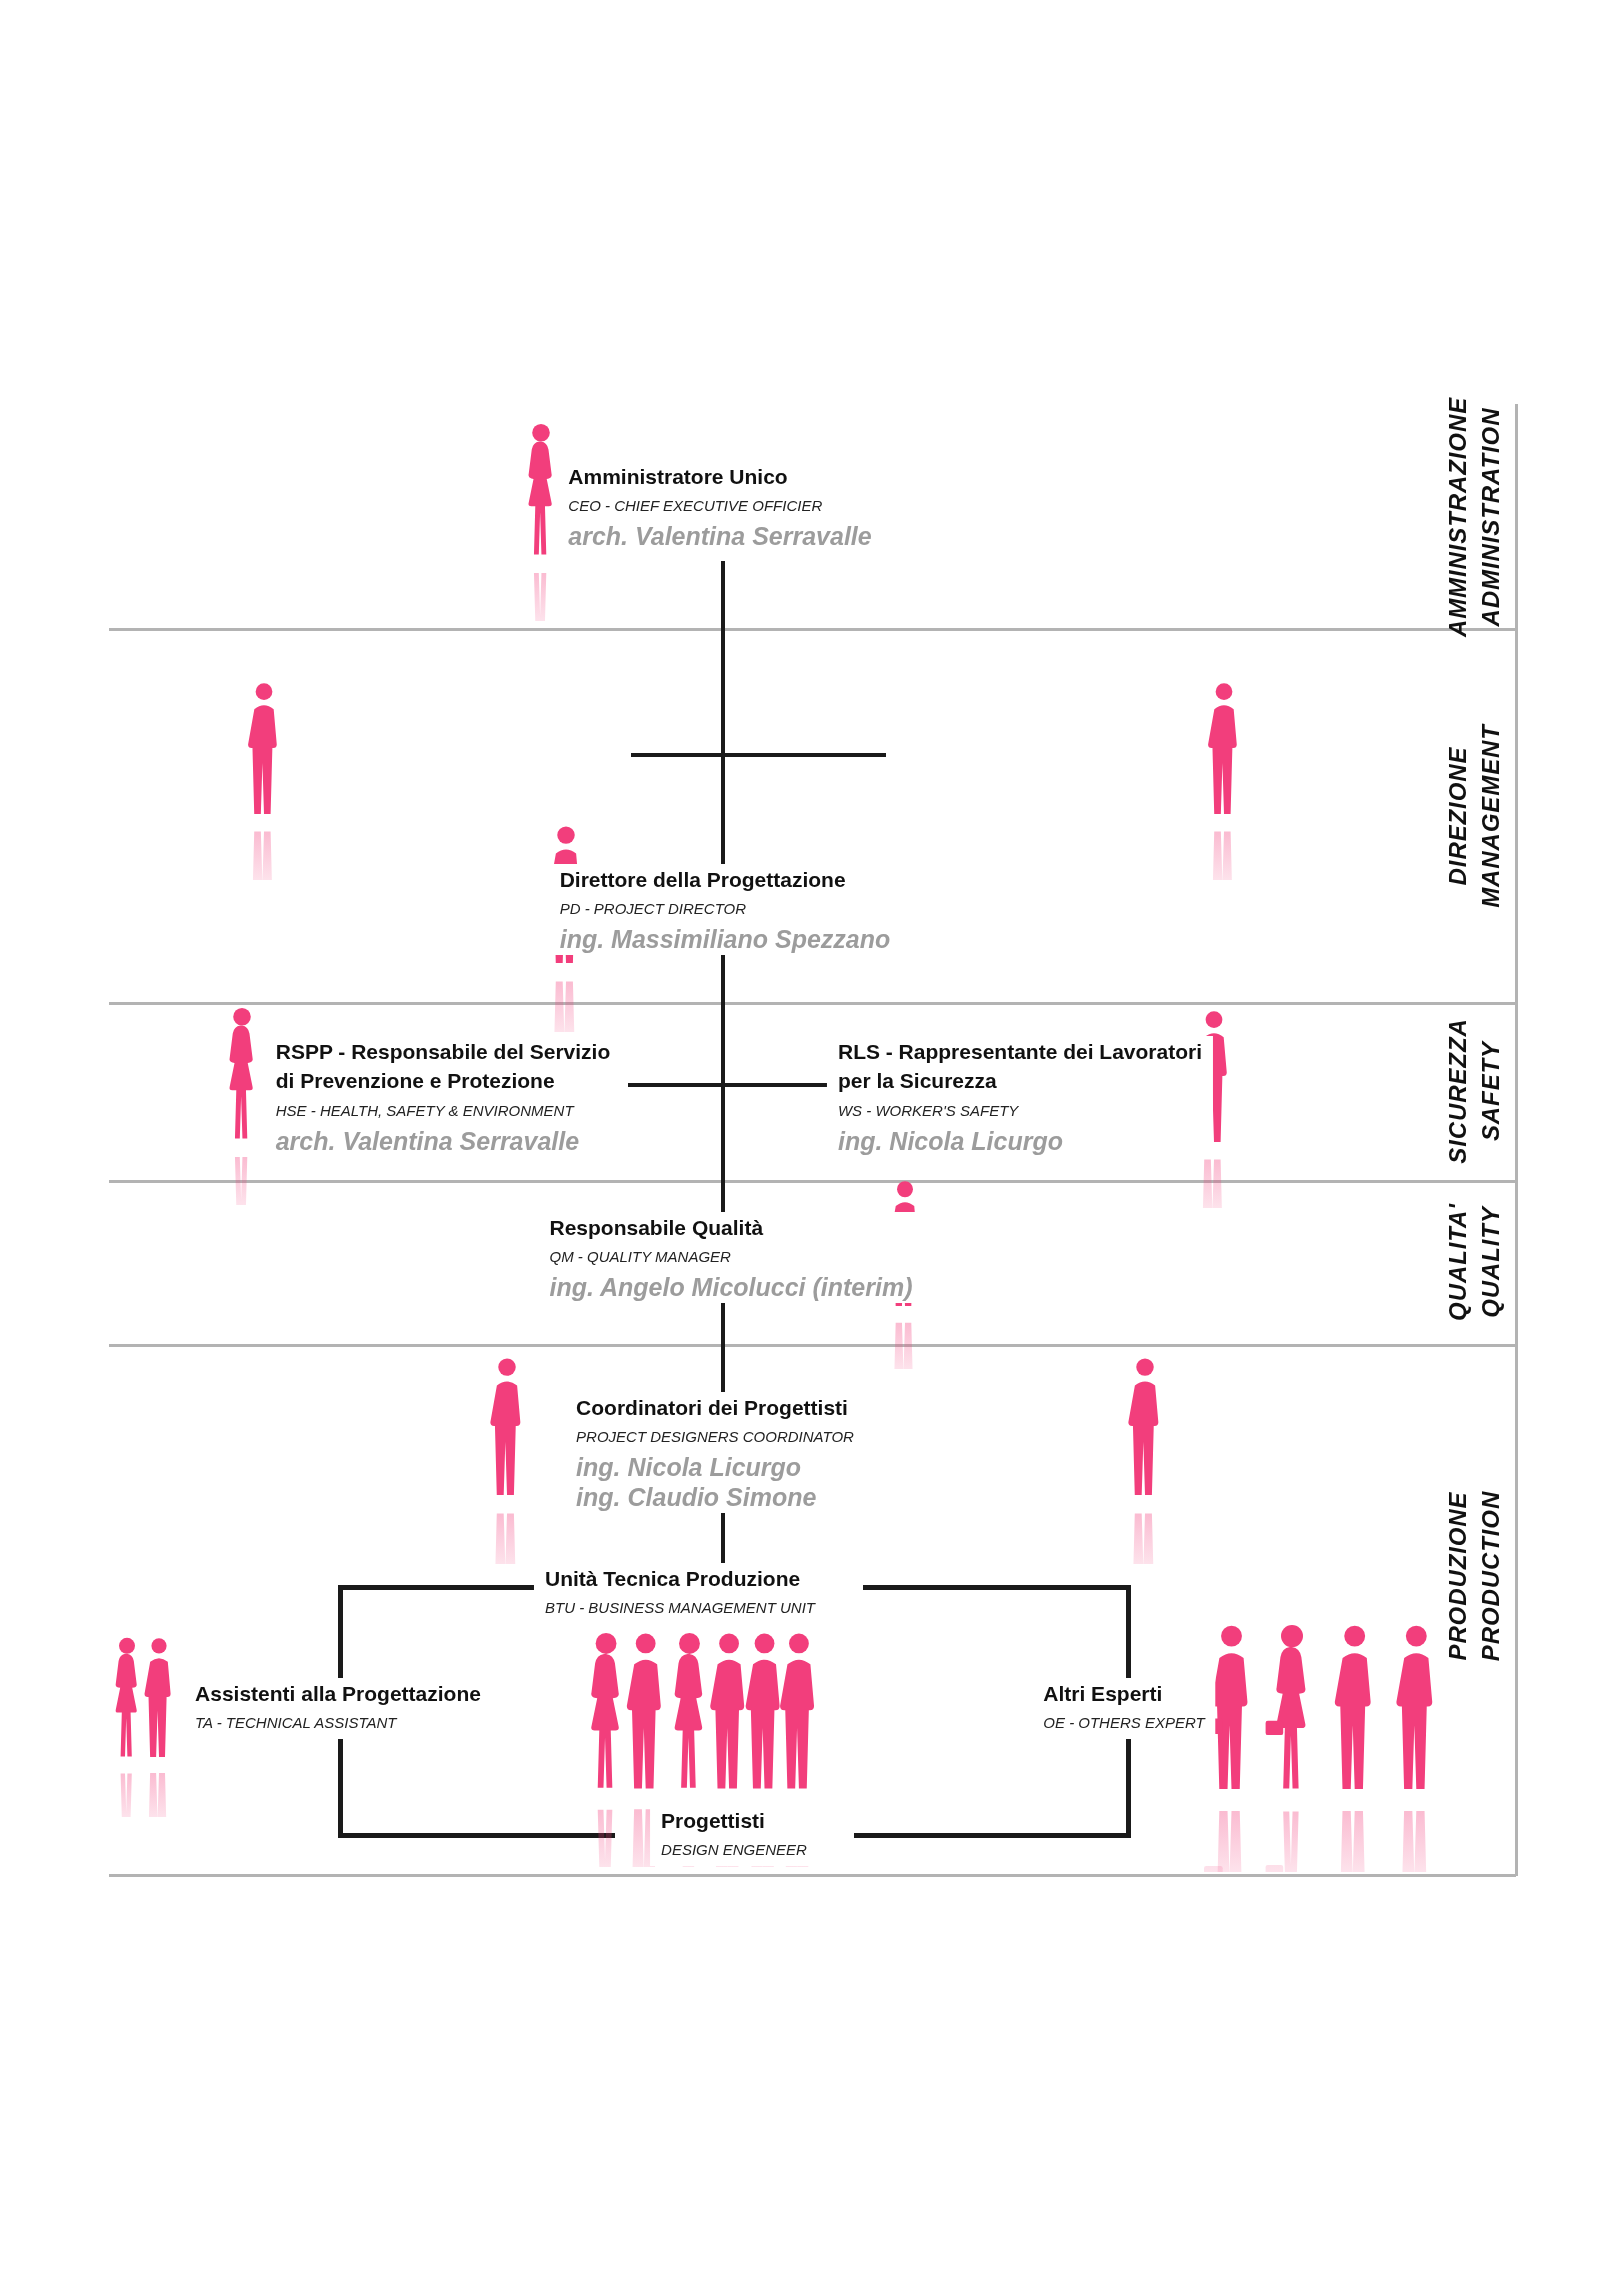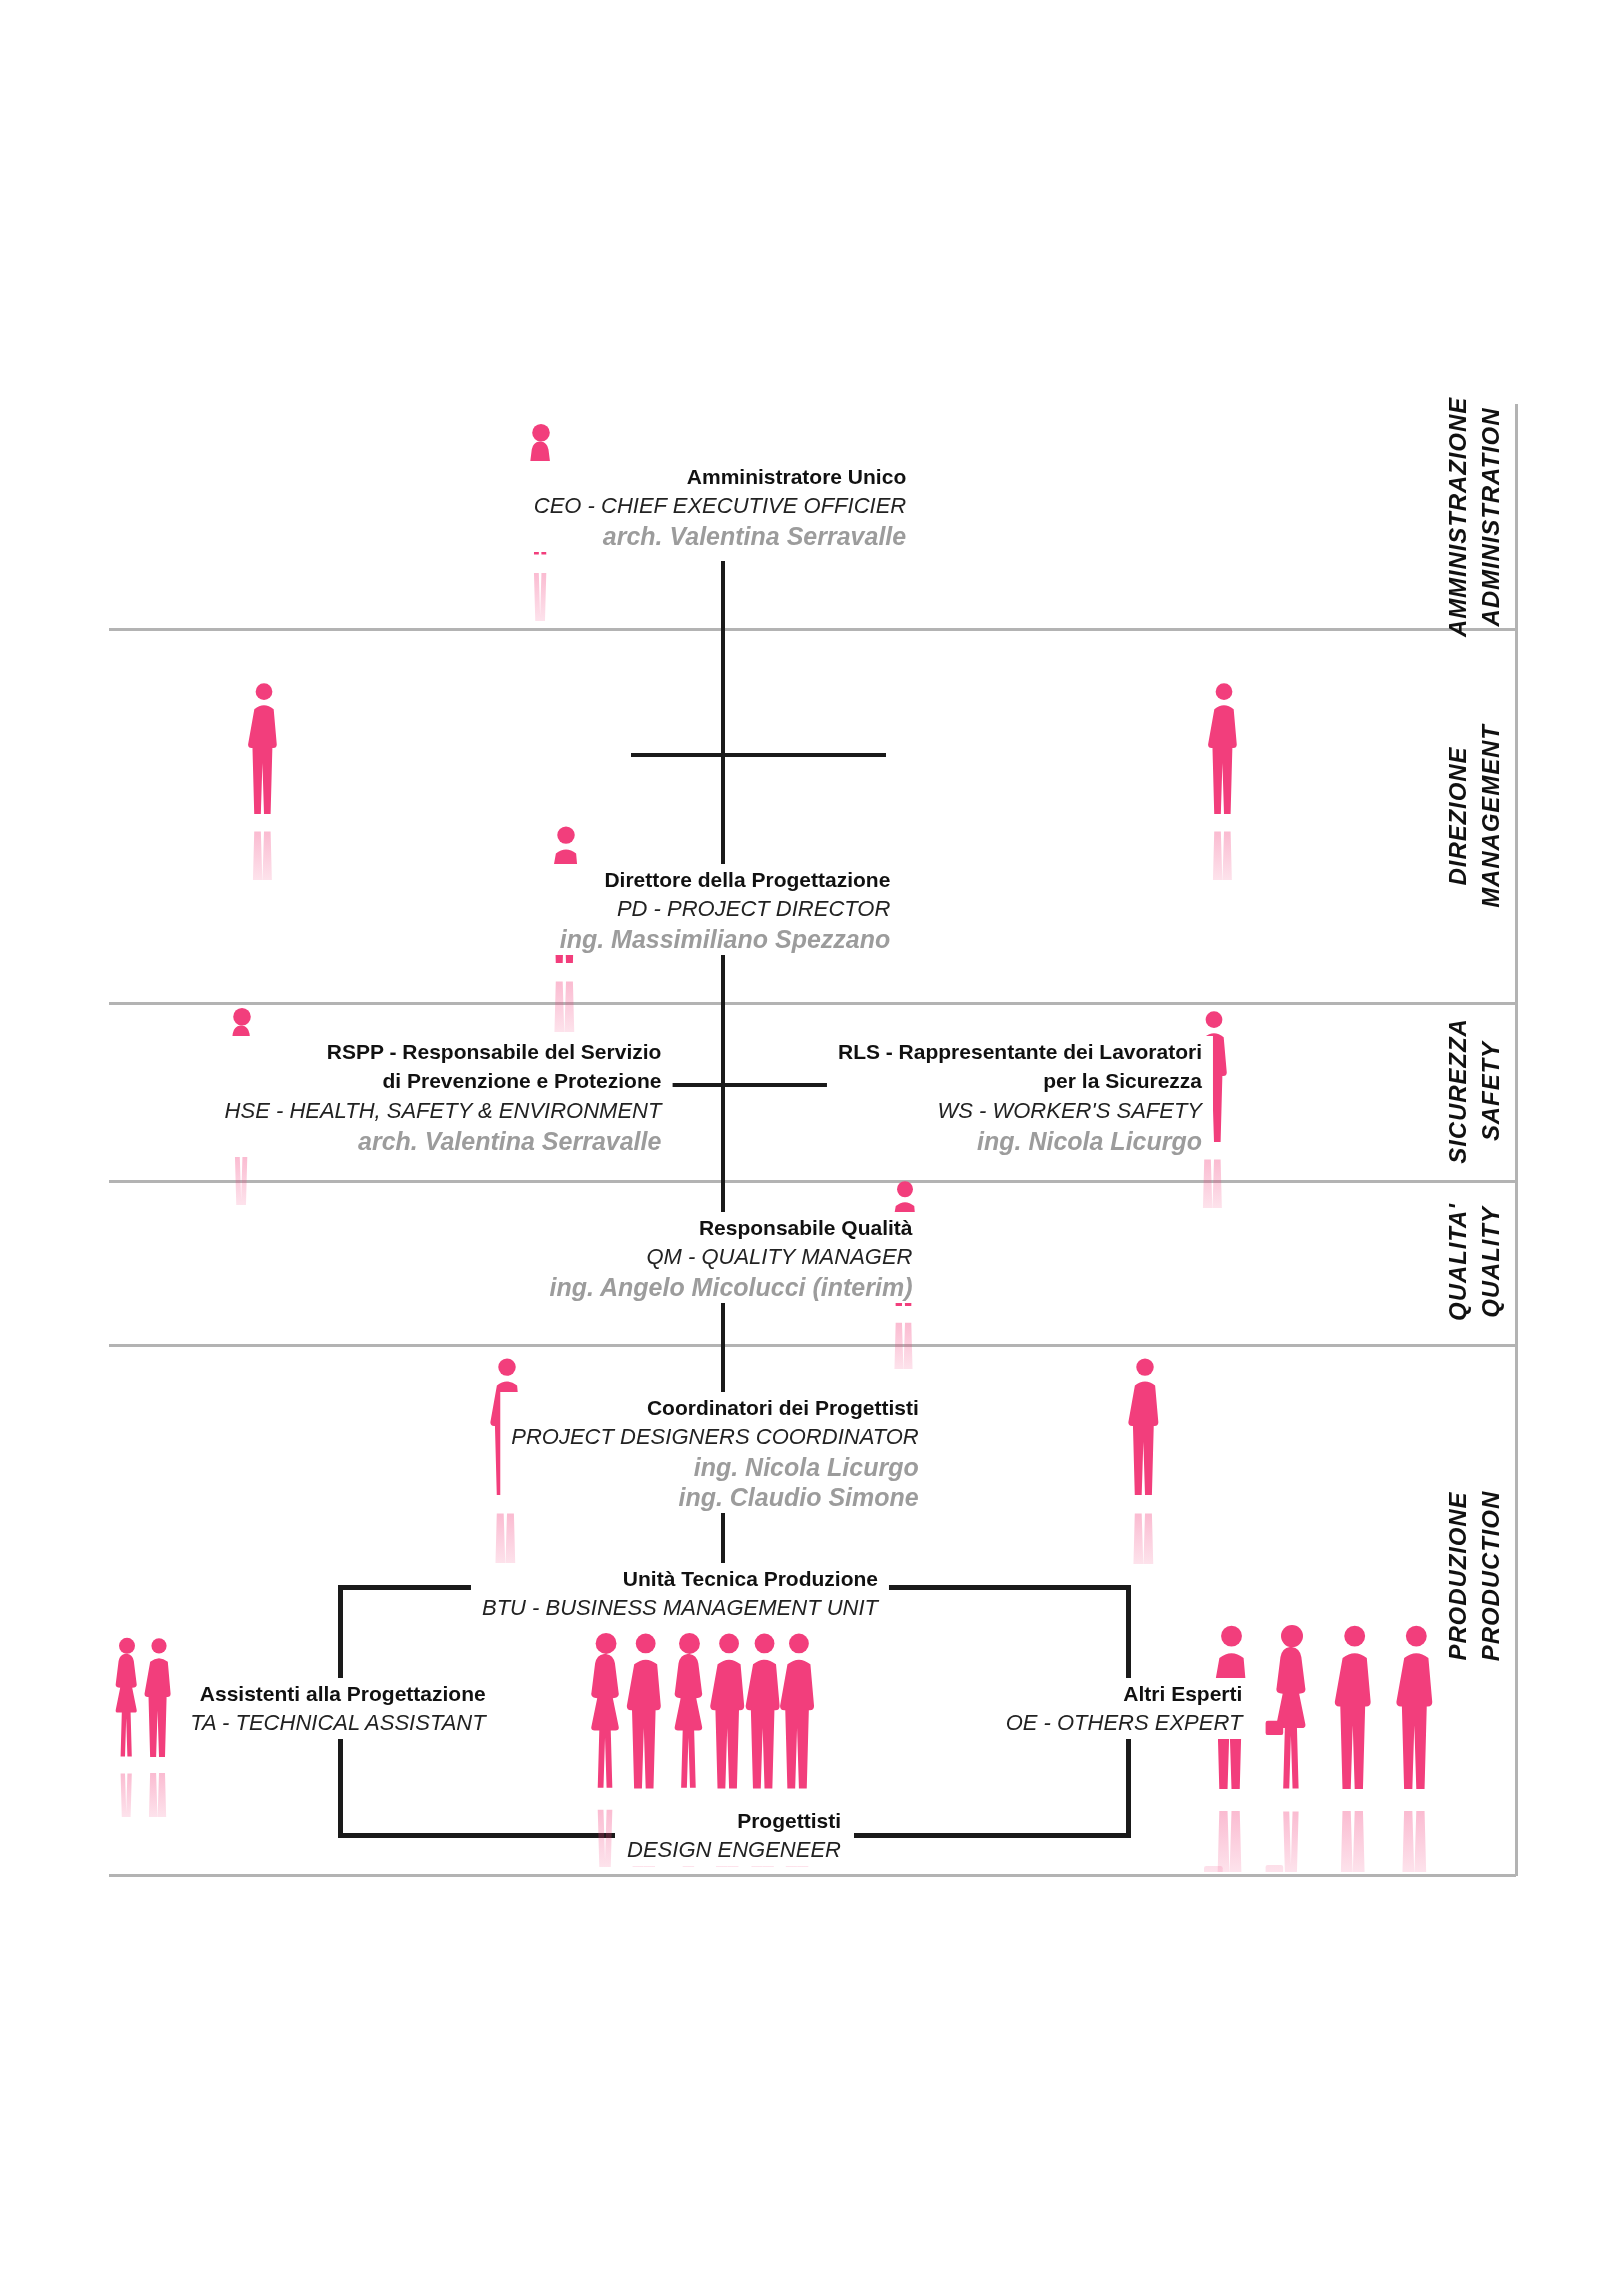--- a/index.html
+++ b/index.html
@@ -4,23 +4,23 @@
 <style>
   html,body{margin:0;padding:0;background:#fff;}
   .page{position:relative;width:1619px;height:2289px;background:#fff;overflow:hidden;
         font-family:"Liberation Sans",sans-serif;color:#111;}
   
   .hdiv{position:absolute;left:109px;width:1407px;height:2.8px;background:#b3b3b3;z-index:1;}
   .vborder{position:absolute;left:1515px;top:404px;width:2.8px;height:1472px;background:#b3b3b3;z-index:1;}
   .black-line{position:absolute;background:#1a1a1a;z-index:2;}
   
   .node{position:absolute;transform:translateX(-50%);background:#fff;padding:0.9px 11px;
-        text-align:right;white-space:nowrap;z-index:3;}
+        text-align:left;white-space:nowrap;z-index:3;}
   .t{font-size:21px;font-weight:bold;line-height:29.5px;color:#111;}
-  .s{font-size:22px;font-style:italic;line-height:30px;color:#222;}
+  .s{font-size:15px;font-style:italic;line-height:30px;color:#222;}
   .n{font-size:25px;font-style:italic;font-weight:bold;line-height:30px;color:#9c9c9c;}
   
   .side-label{position:absolute;left:1335px;width:277px;height:66px;text-align:center;
         transform:rotate(-90deg);z-index:2;}
   .sl-it,.sl-en{font-size:24px;font-weight:bold;font-style:italic;line-height:33px;
         letter-spacing:0.9px;color:#111;white-space:nowrap;}
   
   .fig{position:absolute;z-index:2;fill:#f23e7c;}
   .defs-holder{position:absolute;width:0;height:0;overflow:hidden;}
 </style>

